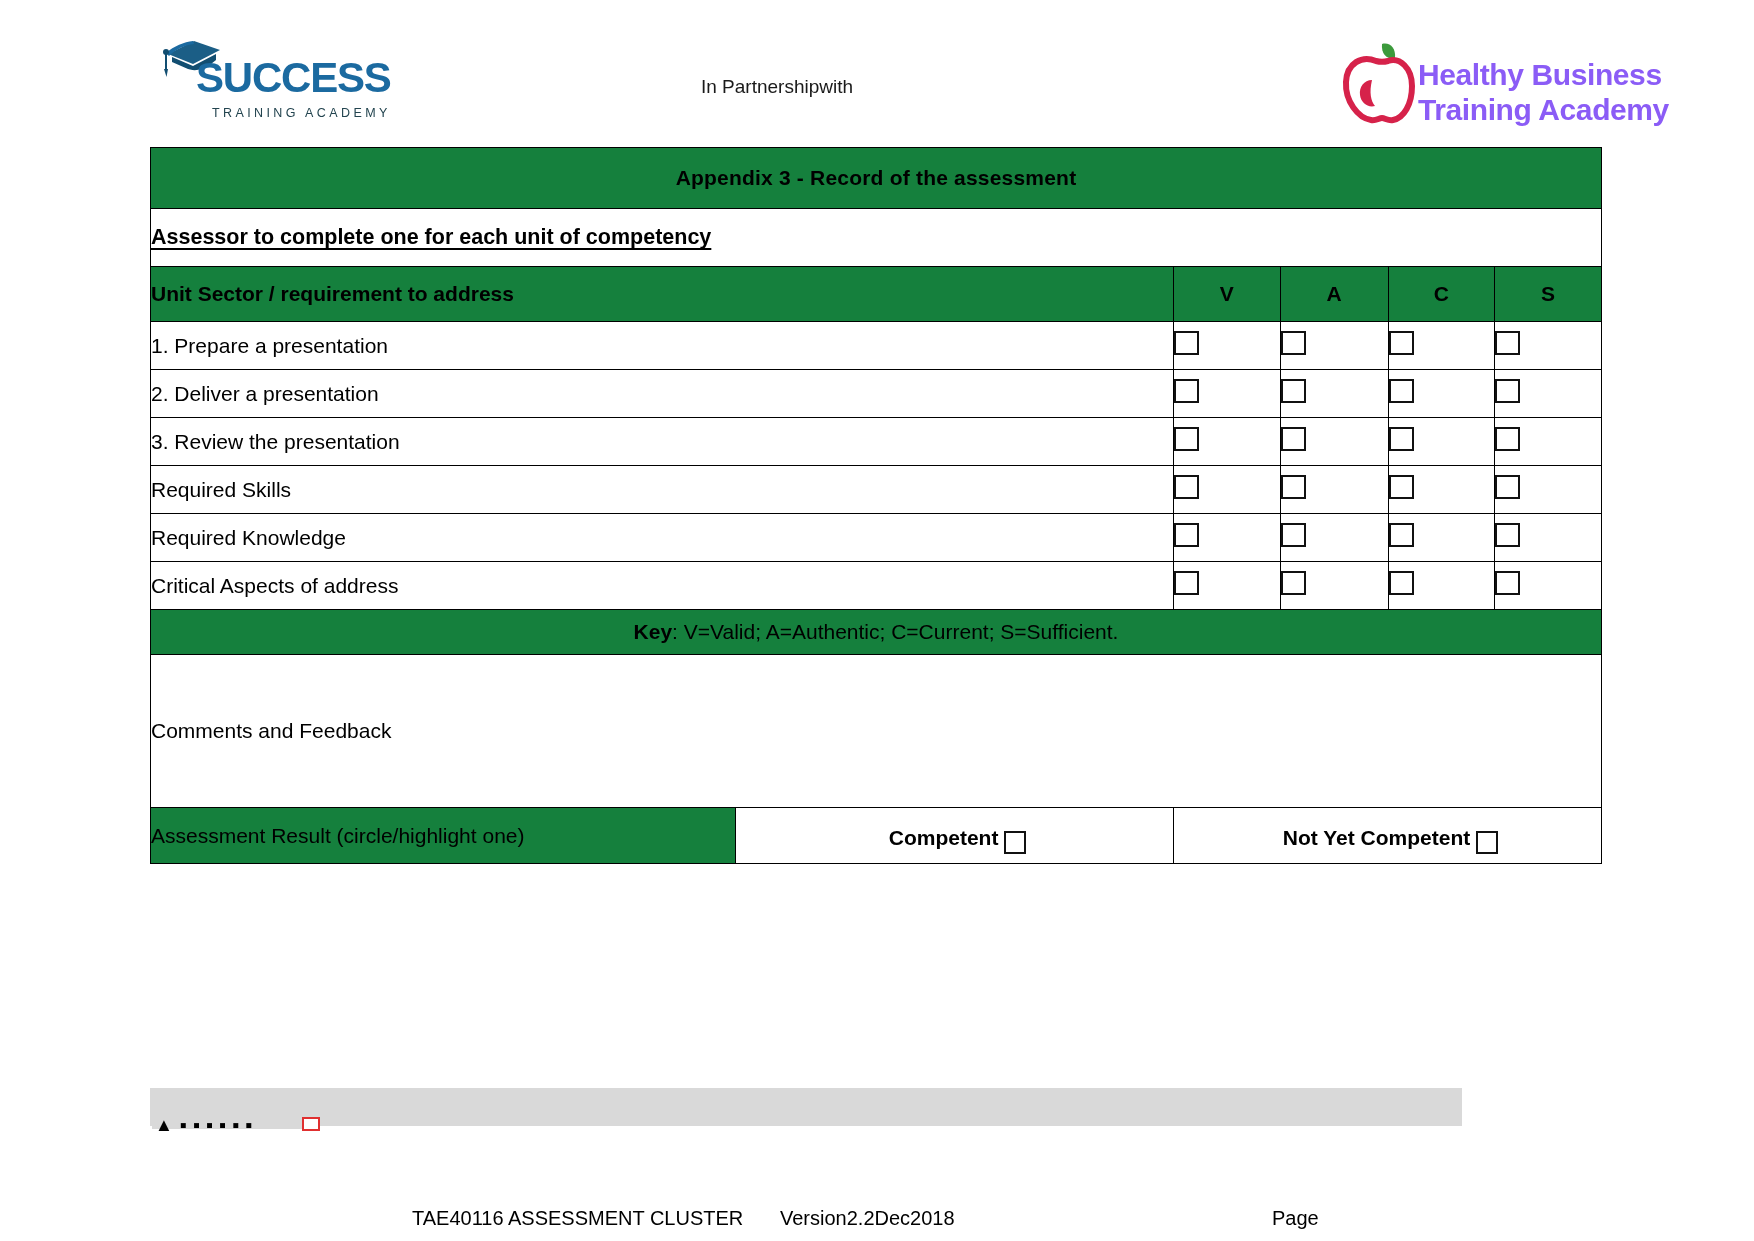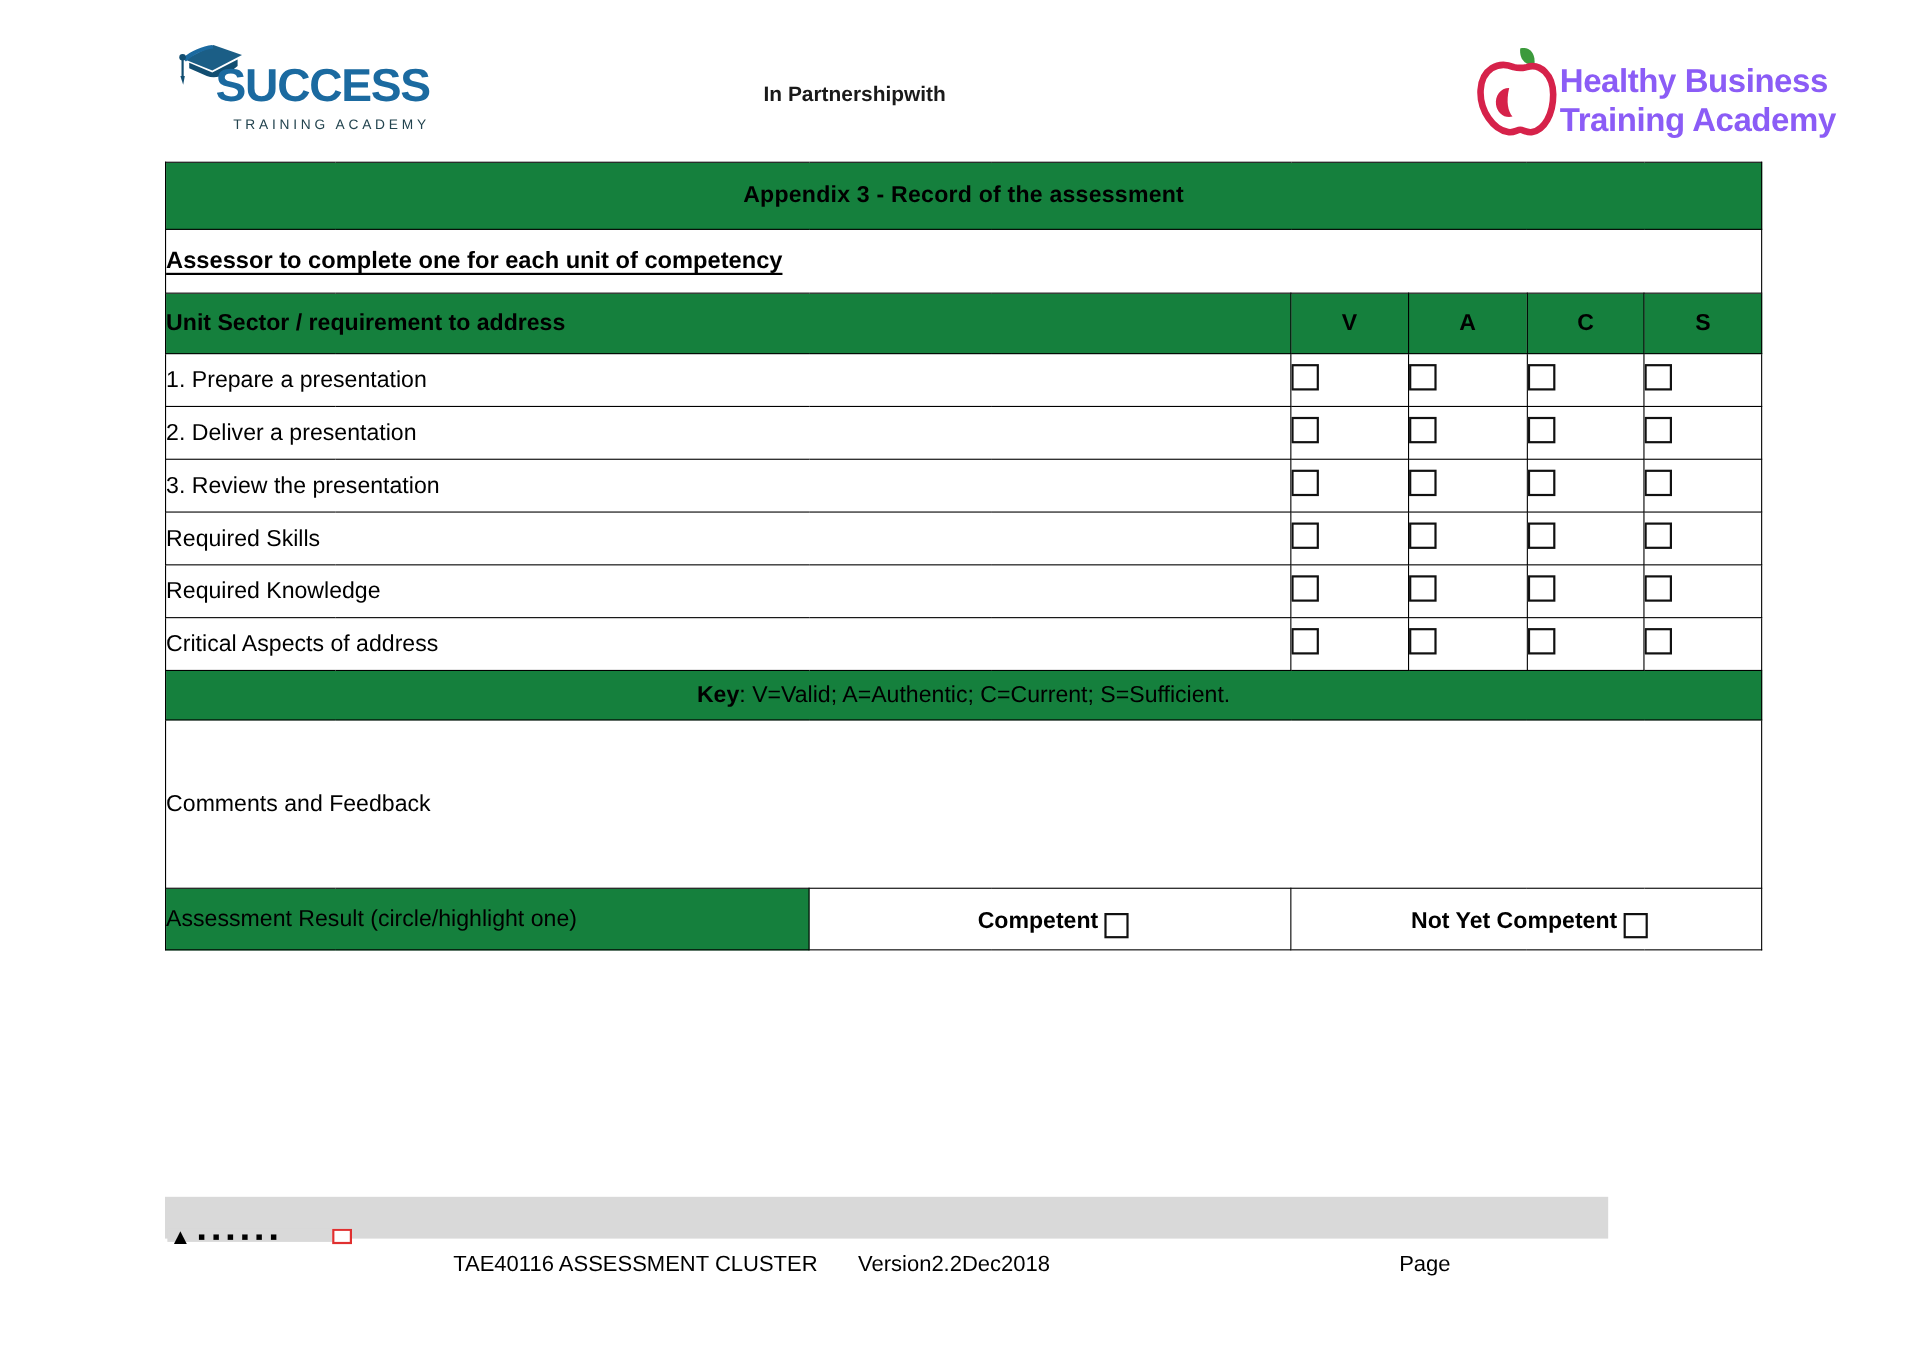--- a/index.html
+++ b/index.html
@@ -63,21 +63,21 @@
   
   .partner-text {
     position: absolute;
     left: 0;
     top: 76px;
     width: 1754px;
     text-align: center;
     font-size: 19px;
     color: #1a1a1a;
   }
-  .partner-shift { position: relative; left: -100px; font-weight: bold; }
+  .partner-shift { position: relative; left: -100px; }
 
   
   .logo-hbta {
     position: absolute;
     left: 1338px;
     top: 28px;
     width: 280px;
     height: 105px;
   }
   .logo-hbta .apple-wrap {
@@ -245,21 +245,21 @@
     position: absolute;
     left: 150px; top: 0px;
     width: 18px; height: 14px;
     border: 2px solid #e03030;
     background: #ffffff;
     box-sizing: border-box;
   }
   .footer-line {
     position: absolute;
     left: 0;
-    top: 1138px;
+    top: 1207px;
     width: 1754px;
     height: 30px;
     font-size: 20px;
   }
   .footer-line .f-cluster { position: absolute; left: 412px; top: 0; white-space: nowrap; }
   .footer-line .f-version { position: absolute; left: 780px; top: 0; white-space: nowrap; }
   .footer-line .f-page    { position: absolute; left: 1272px; top: 0; white-space: nowrap; }
 </style>
 </head>
 <body>

